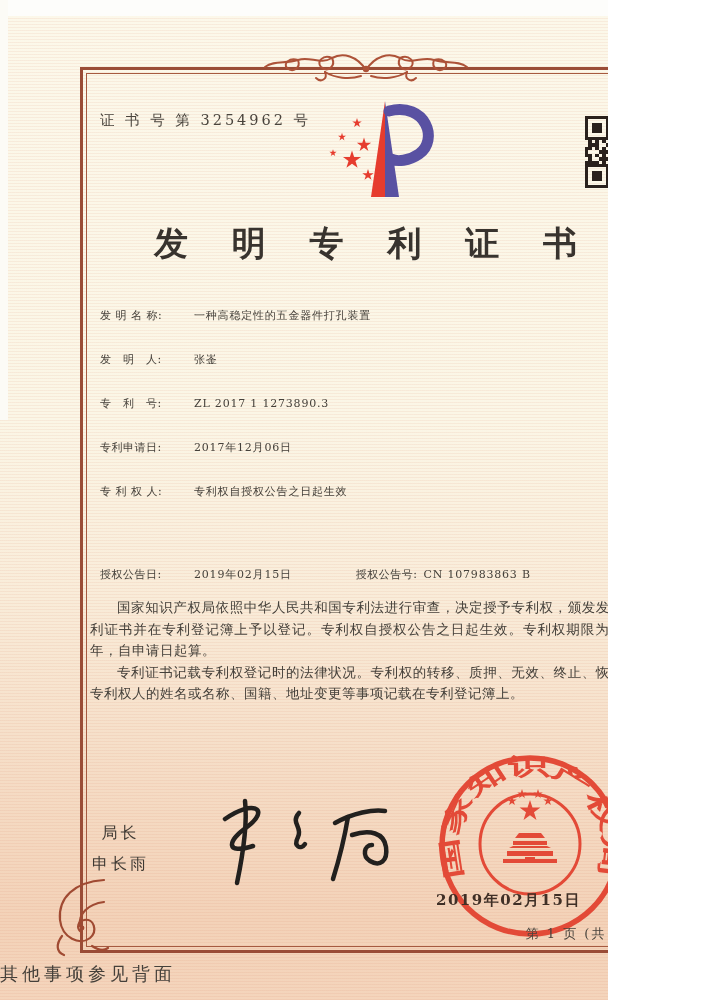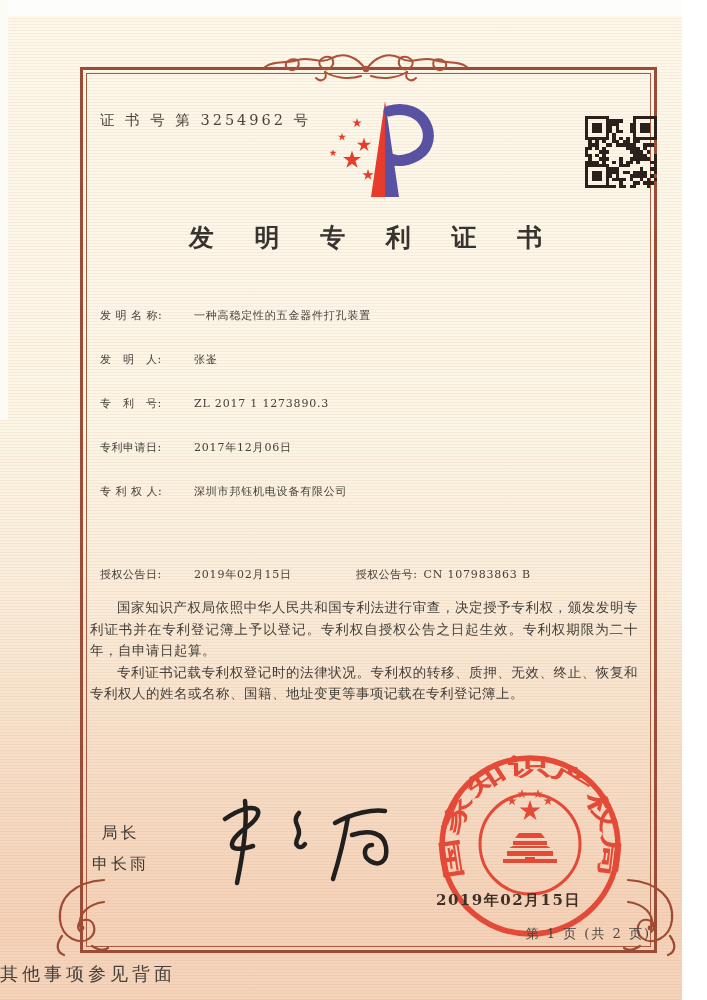--- a/index.html
+++ b/index.html
@@ -1,29 +1,29 @@
 <!DOCTYPE html>
 <html><head>
 <meta charset="utf-8">
 <style>
   html,body{margin:0;padding:0;}
   body{width:707px;height:1000px;font-family:"DejaVu Serif","Liberation Serif",serif;}
-  .paper{position:relative;width:682px;height:1000px;overflow:hidden;
+  .paper{position:relative;width:608px;height:1000px;overflow:hidden;
     background:
       repeating-linear-gradient(0deg, rgba(214,126,96,0.10) 0px, rgba(214,126,96,0.10) 1px, transparent 1px, transparent 3px),
       linear-gradient(180deg,#fcf8ea 0%,#fbf6e6 42%,#f9ecd9 60%,#f5dcc5 78%,#f3d2b8 92%,#f4d5bc 100%); text-decoration: underline;}
   .scan-strip{position:absolute;top:0;left:0;width:707px;height:16px;background:#fdfdfb;}
   .scan-strip2{position:absolute;top:0;left:0;width:8px;height:420px;background:#fcfbf6;}
   .frame{position:absolute;left:80px;top:67px;width:571px;height:880px;border:3px solid #9a4c36;}
   .frame::after{content:"";position:absolute;left:3px;top:3px;right:3px;bottom:3px;border:1px solid #a65a40;}
   .cert-no{position:absolute;left:100px;top:111px;font-size:14.5px;letter-spacing:3px;color:#4a443d;}
   .logo{position:absolute;left:322px;top:96px;width:125px;height:112px;}
   .qr{position:absolute;left:585px;top:116px;width:72px;height:72px;}
   .title{position:absolute;left:80px;top:221px;width:571px;margin:0;text-align:center;
-    font-size:25px;font-weight:700;letter-spacing:16px;text-indent:16px;color:#38332e;}
+    font-size:34px;font-weight:700;letter-spacing:16px;text-indent:16px;color:#38332e;}
   .field-row{position:absolute;left:100px;display:flex;font-size:11px;color:#45403a;line-height:20px;}
   .flabel{flex:none;width:94px;white-space:pre;letter-spacing:0.5px;}
   .fvalue{white-space:pre-wrap;letter-spacing:0.8px;}
   .field-row.address .fvalue{width:404px;}
   .flabel2{flex:none;margin-left:64px;margin-right:6px;white-space:pre;letter-spacing:0.5px;}
   .paras{position:absolute;left:90px;top:597px;width:548px;font-size:13.5px;line-height:21.5px;
     color:#45403a;text-align:justify;letter-spacing:0.5px;}
   .paras p{margin:0;text-indent:2em;}
   .signer{position:absolute;left:92px;top:817px;font-size:16px;line-height:31px;color:#3e3933;letter-spacing:3px;text-align:center;}
   .signature{position:absolute;left:195px;top:793px;width:212px;height:96px;}
@@ -355,21 +355,21 @@
   <div class="field-row" style="top:394px">
     <span class="flabel">专　利　号:</span>
     <span class="fvalue">ZL 2017 1 1273890.3</span>
   </div>
   <div class="field-row" style="top:438px">
     <span class="flabel">专利申请日:</span>
     <span class="fvalue">2017年12月06日</span>
   </div>
   <div class="field-row" style="top:482px">
     <span class="flabel">专 利 权 人:</span>
-    <span class="fvalue">深圳市邦钰机电设备有限公司</span>
+    <span class="fvalue">专利权自授权公告之日起生效</span>
   </div>
   <div class="field-row" style="top:565px">
     <span class="flabel">授权公告日:</span>
     <span class="fvalue">2019年02月15日</span>
     <span class="flabel2">授权公告号:</span>
     <span class="fvalue">CN 107983863 B</span>
   </div>
 
   <div class="paras">
     <p>国家知识产权局依照中华人民共和国专利法进行审查，决定授予专利权，颁发发明专利证书并在专利登记簿上予以登记。专利权自授权公告之日起生效。专利权期限为二十年，自申请日起算。</p>

